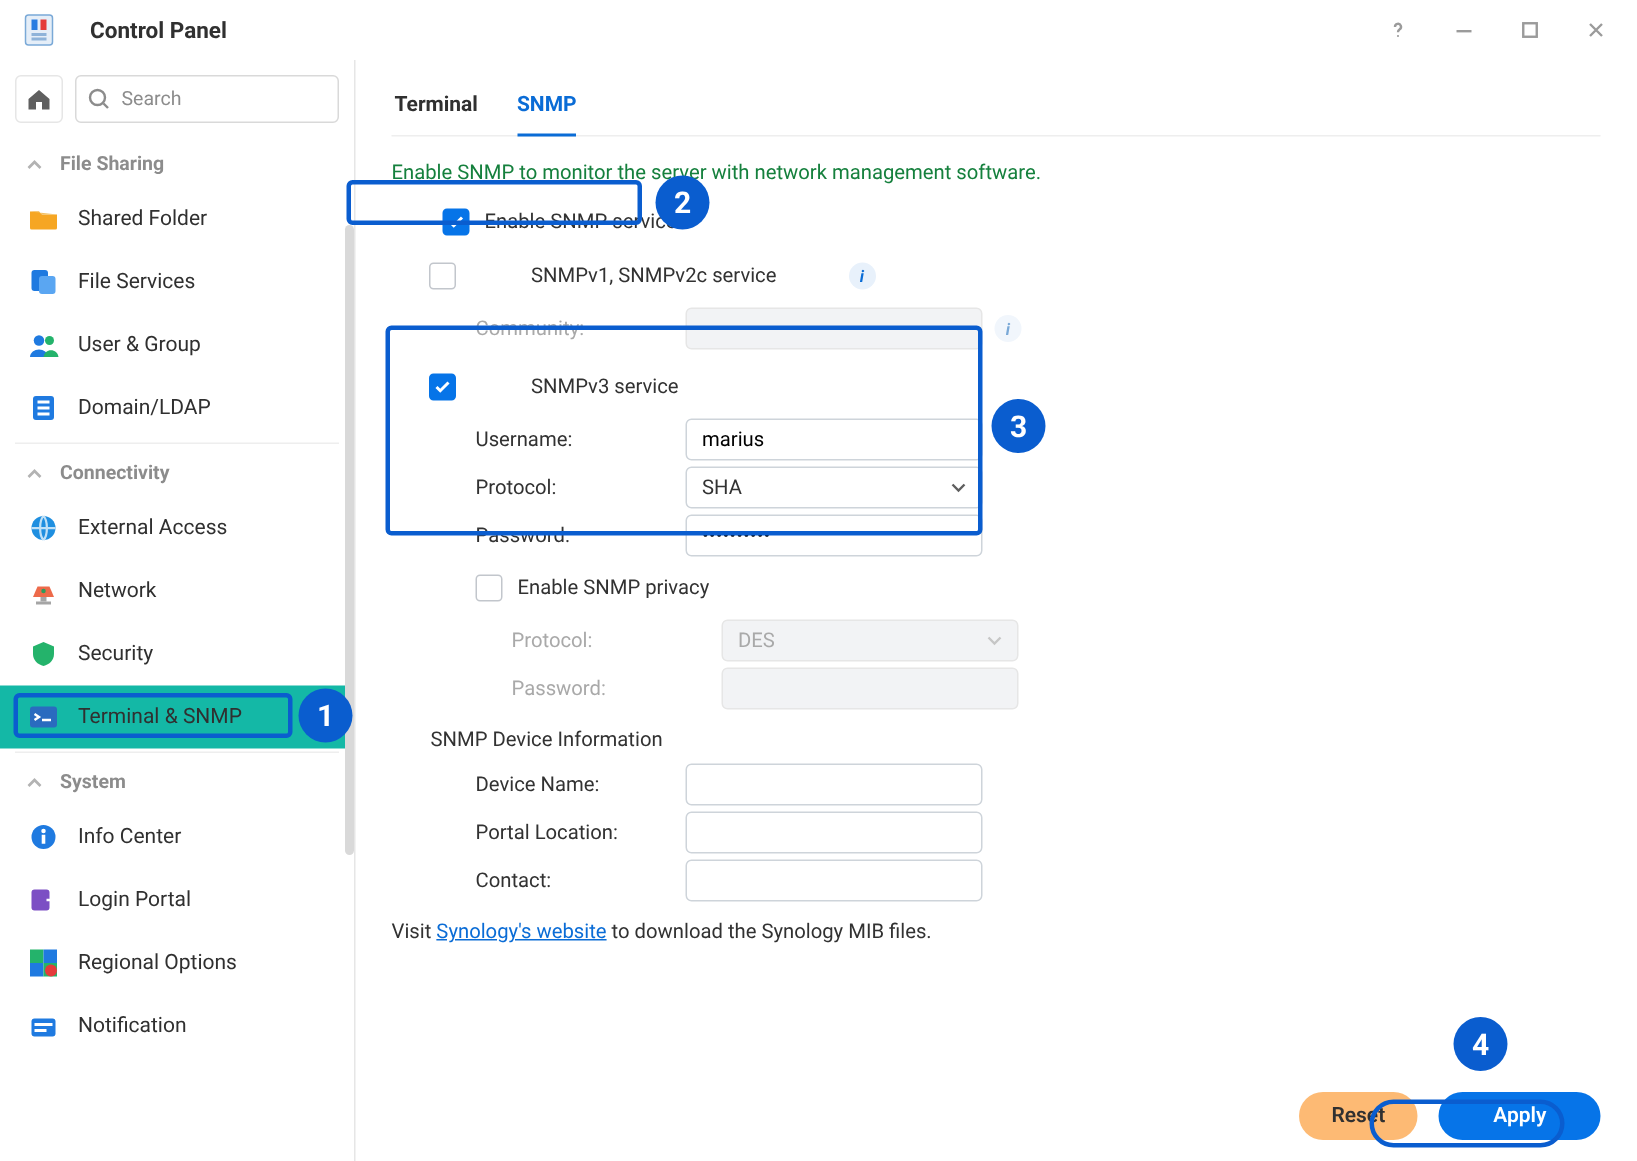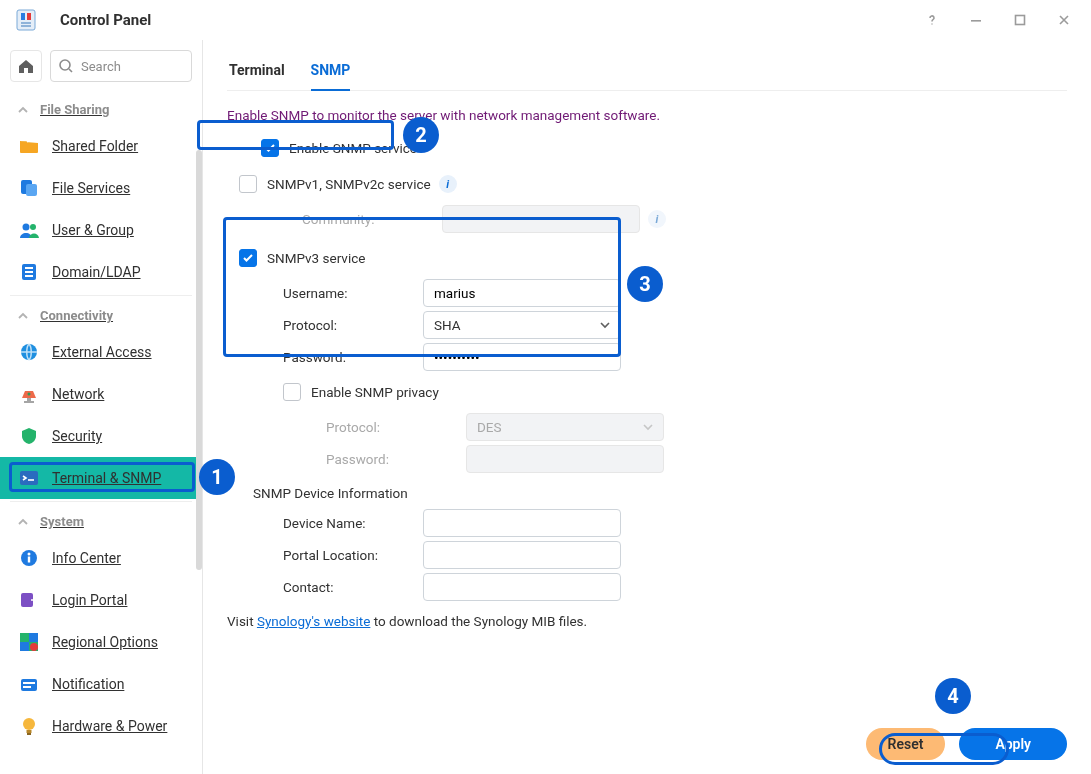--- a/index.html
+++ b/index.html
@@ -7,21 +7,21 @@
 
   
   .titlebar { height: 40px; display: flex; align-items: center; padding: 0 14px; gap: 12px; }
   .titlebar-icon { width: 24px; height: 24px; display: inline-flex; align-items: center; justify-content: center; margin-right: 10px; }
   .titlebar-title { font-weight: 700; font-size: 15px; color: #303030; flex: 1; }
   .win-ctrl { width: 26px; height: 26px; display: inline-flex; align-items: center; justify-content: center; color: #6f6f6f; cursor: pointer; margin-left: 6px; border-radius: 4px; }
 
   .body { display: flex; height: 734px; }
 
   
-  .sidebar { width: 203px; border-right: 1px solid #e6e6e6; display: flex; flex-direction: column; position: relative; text-decoration: underline; }
+  .sidebar { width: 237px; border-right: 1px solid #e6e6e6; display: flex; flex-direction: column; position: relative; }
   .sidebar-scroll { position: absolute; right: 0; top: 110px; width: 6px; height: 420px; background: #d9d9d9; border-radius: 3px; }
   .sidebar-toprow { display: flex; align-items: center; padding: 10px 10px 10px 10px; gap: 8px; }
   .home-btn { width: 32px; height: 32px; display: flex; align-items: center; justify-content: center; border: 1px solid #e6e6e6; border-radius: 4px; background: #fff; cursor: pointer; }
   .search-wrap { flex: 1; position: relative; }
   .search-input { width: 100%; height: 32px; border: 1px solid #d9d9d9; border-radius: 4px; padding: 0 10px 0 30px; font-size: 13px; color: #333; }
   .search-input::placeholder { color: #8c8c8c; }
   .search-icon { position: absolute; left: 8px; top: 8px; color: #8c8c8c; }
 
   .section-header { display: flex; align-items: center; padding: 10px 14px 8px 18px; gap: 8px; color: #8c8c8c; font-weight: 700; font-size: 13px; cursor: pointer; }
   .chevron { width: 14px; display: inline-flex; color: #b3b3b3; }
@@ -32,40 +32,40 @@
   .nav-item .icon { width: 22px; height: 22px; display: inline-flex; align-items: center; justify-content: center; }
   .nav-item .label { font-size: 14px; }
 
   
   .main { flex: 1; display: flex; flex-direction: column; padding: 10px 24px 18px 24px; position: relative; }
   .tabs { display: flex; gap: 26px; border-bottom: 1px solid #eee; padding: 0 0 0 2px; }
   .tab { padding: 12px 0 12px 0; font-weight: 700; font-size: 14px; color: #303030; cursor: pointer; position: relative; }
   .tab.active { color: #0a6cd6; }
   .tab.active::after { content: ""; position: absolute; left: 0; right: 0; bottom: -1px; height: 2px; background: #0a6cd6; }
   .content { padding: 16px 0 0 0; }
-  .desc { font-size: 13.5px; color: #701a75; margin-bottom: 10px; }
+  .desc { font-size: 13.5px; color: #15803d; margin-bottom: 10px; }
 
   .row { display: flex; align-items: center; min-height: 30px; margin: 6px 0; }
   .cb { width: 18px; height: 18px; border: 1px solid #c2c6cc; border-radius: 3px; display: inline-flex; align-items: center; justify-content: center; background: #fff; margin-right: 10px; flex: 0 0 18px; cursor: pointer; }
   .cb.checked { background: #0674e8; border-color: #0674e8; color: #fff; }
   .cb-label { font-size: 13.5px; }
 
   .field-row { display: flex; align-items: center; margin: 4px 0; }
   .field-label { width: 140px; font-size: 13.5px; }
-  .field-label.disabled { color: #a9a9a9; margin-left: 19px; }
+  .field-label.disabled { color: #a9a9a9; }
   .text-input { width: 198px; height: 28px; border: 1px solid #ced4da; border-radius: 4px; padding: 0 10px; font-size: 13.5px; background: #fff; }
   .text-input.disabled { background: #f2f3f5; color: #a9a9a9; border-color: #e6e6e6; }
   .select { width: 198px; height: 28px; border: 1px solid #ced4da; border-radius: 4px; padding: 0 10px; font-size: 13.5px; background: #fff; display: inline-flex; align-items: center; justify-content: space-between; cursor: pointer; }
   .select.disabled { background: #f2f3f5; color: #a9a9a9; border-color: #e6e6e6; cursor: default; }
   .select .caret { color: #6b6b6b; }
   .select.disabled .caret { color: #c6c6c6; }
   .info-badge { width: 18px; height: 18px; border-radius: 50%; background: #e8f1fb; color: #0a6cd6; display: inline-flex; align-items: center; justify-content: center; font-style: italic; font-weight: 700; font-size: 11px; margin-left: 8px; cursor: pointer; }
   .info-badge.light { background: #f1f6fc; color: #7aa9d7; }
 
-  .indent-1 { margin-left: 12px; }
+  .indent-1 { margin-left: 25px; gap: 40px; }
   .indent-2 { margin-left: 56px; }
   .indent-3 { margin-left: 80px; }
 
   .subhead { font-size: 13.5px; margin: 12px 0 8px 26px; }
   .mib-line { margin: 12px 0 0 0; font-size: 13.5px; }
   .link { color: #0a6cd6; text-decoration: underline; cursor: pointer; }
 
   .footer { position: absolute; right: 24px; bottom: 14px; display: flex; gap: 14px; align-items: center; }
   .btn { height: 32px; padding: 0 22px; border-radius: 16px; font-size: 14px; font-weight: 600; border: none; cursor: pointer; }
   .btn-reset { background: #fdba74; color: #303030; }
@@ -275,30 +275,20 @@
     <div class="nav-item">
       <span class="icon">
           <svg width="22" height="22" viewBox="0 0 22 22">
             <rect x="3" y="6" width="16" height="12" rx="2" fill="#1f7ae0"></rect>
             <rect x="5" y="9" width="12" height="2" fill="#fff"></rect>
             <rect x="5" y="13" width="8" height="2" fill="#fff"></rect>
           </svg>
         </span>
       <span class="label">Notification</span>
     </div>
-    <div class="nav-item">
-      <span class="icon">
-          <svg width="22" height="22" viewBox="0 0 22 22">
-            <circle cx="11" cy="9" r="6" fill="#f6b73c"></circle>
-            <rect x="8.5" y="15" width="5" height="3" fill="#b8872a"></rect>
-            <rect x="9" y="18" width="4" height="2" fill="#8a6520"></rect>
-          </svg>
-        </span>
-      <span class="label">Hardware &amp; Power</span>
-    </div>
 
     <div class="sidebar-scroll"></div>
   </div>
 
   <div class="main">
     <div class="tabs">
       <div class="tab">Terminal</div>
       <div class="tab active">SNMP</div>
     </div>
 

